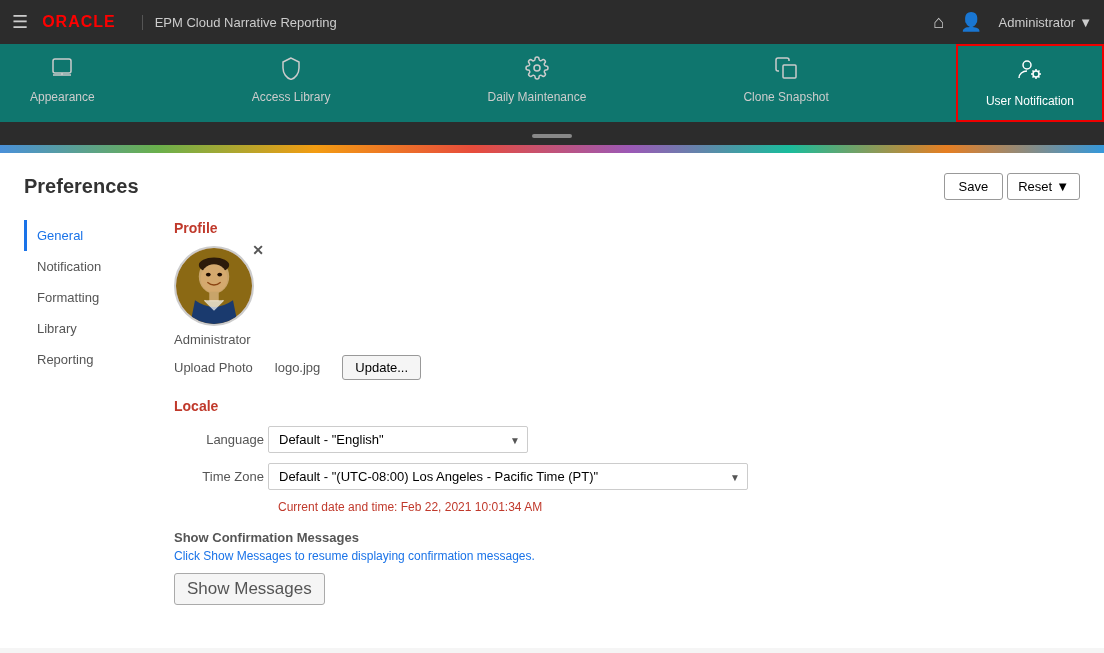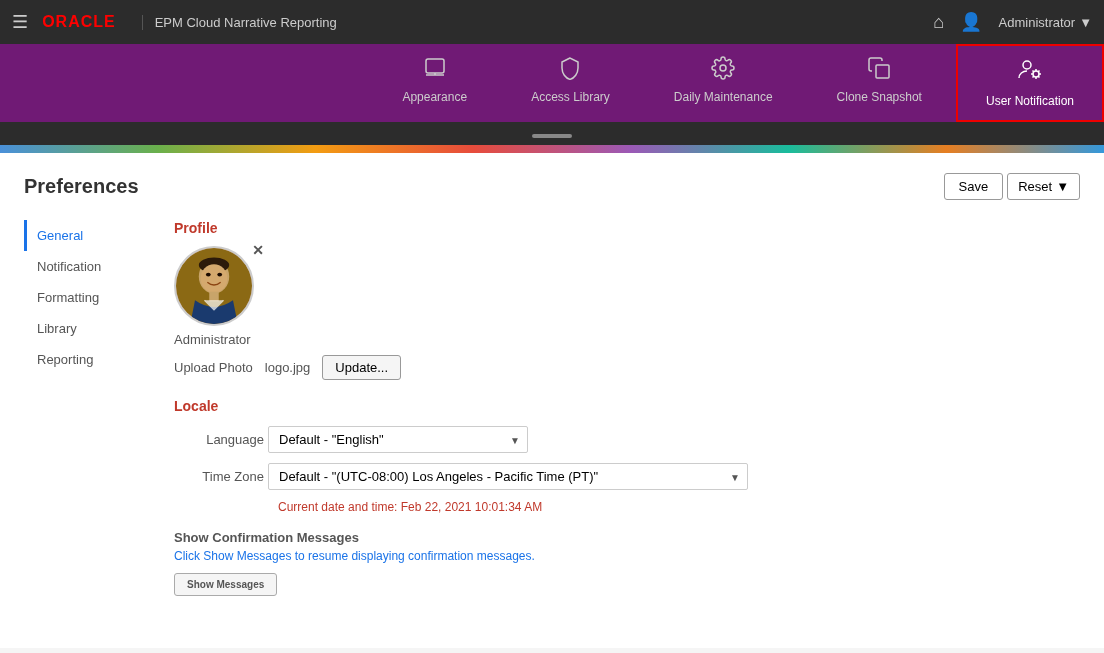--- a/index.html
+++ b/index.html
@@ -55,24 +55,24 @@
       color: #ccc;
       font-size: 13px;
       cursor: pointer;
       display: flex;
       align-items: center;
       gap: 4px;
     }
 
     
     .secondnav {
-      background: #701a75;
-      display: flex;
-      justify-content: flex-end;
-      gap: 4px;
+      background: #0f766e;
+      display: flex;
+      justify-content: space-between;
+      gap: 14px;
       padding: 0;
     }
     .secondnav-item {
       display: flex;
       flex-direction: column;
       align-items: center;
       padding: 10px 28px 12px;
       color: #ccc;
       cursor: pointer;
       font-size: 12px;
@@ -203,21 +203,21 @@
       height: 80px;
     }
     .profile-name {
       color: #555;
       font-size: 13px;
       margin-bottom: 8px;
     }
     .upload-row {
       display: flex;
       align-items: center;
-      gap: 12px;
+      gap: 22px;
       margin-bottom: 18px;
     }
     .upload-label {
       color: #555;
       font-size: 13px;
     }
     .upload-filename {
       color: #555;
       font-size: 13px;
     }
@@ -294,24 +294,23 @@
     .confirm-desc {
       color: #1a73e8;
       font-size: 12px;
       margin-bottom: 10px;
     }
     .btn-show-messages {
       background: #f5f5f5;
       border: 1px solid #aaa;
       padding: 5px 12px;
       cursor: pointer;
-      font-size: 10px;
+      font-size: 17px;
       border-radius: 3px;
       color: #555;
-      font-weight: bold;
     }
 
     
     .scroll-indicator {
       text-align: center;
       padding: 4px 0;
       background: #2c2c2c;
     }
     .scroll-indicator-bar {
       display: inline-block;

